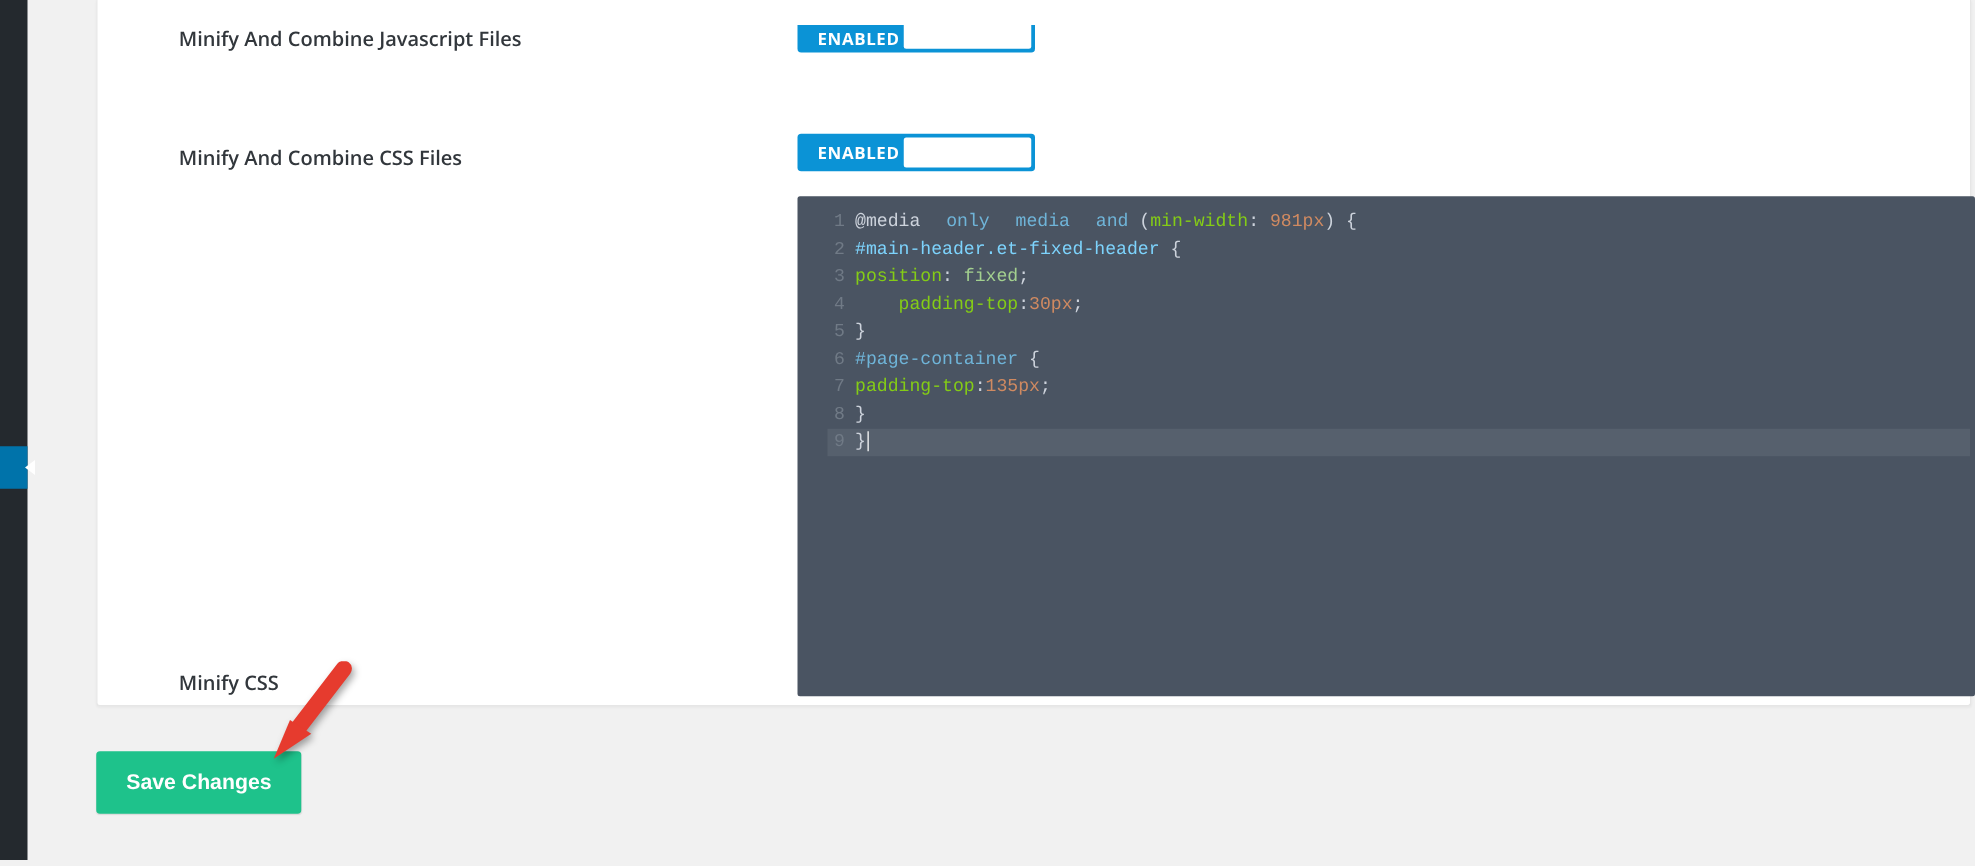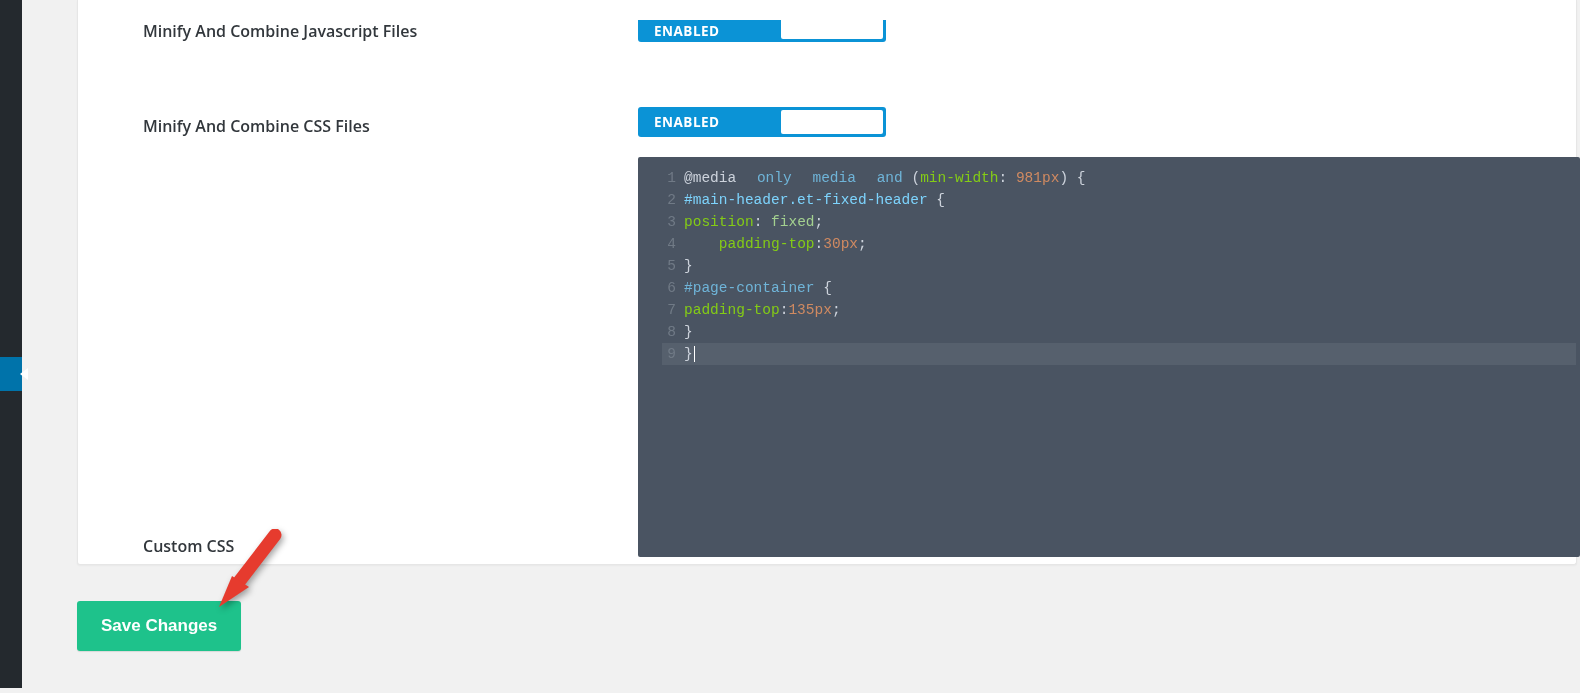--- a/index.html
+++ b/index.html
@@ -70,21 +70,21 @@
     color: #32373c;
     padding-top: 8px;
   }
 
   .setting-control { flex: 1 1 auto; }
 
   
   .toggle {
     display: inline-flex;
     align-items: center;
-    width: 248px;
+    width: 190px;
     height: 30px;
     background: #0b93d6;
     border-radius: 3px;
     color: #fff;
     font-weight: 700;
     font-size: 13.5px;
     letter-spacing: 0.5px;
     position: relative;
     cursor: pointer;
     user-select: none;
@@ -206,21 +206,21 @@
     <div class="setting-label">Minify And Combine CSS Files</div>
     <div class="setting-control">
       <div class="toggle">
         <span class="toggle-label">ENABLED</span>
         <span class="toggle-knob"></span>
       </div>
     </div>
   </div>
 
   <div class="setting-row custom-css">
-    <div class="setting-label">Custom CSS</div>
+    <div class="setting-label">Minify CSS</div>
     <div class="setting-control">
       <div class="editor">
         <div class="active-line" style="top:186px;"></div>
 
         <div class="code-line">
           <span class="gutter">1</span>
           <span class="code"><span class="tok-at">@media</span> <span class="tok-kw">only</span> <span class="tok-kw">media</span> <span class="tok-kw">and</span> <span class="tok-punc">(</span><span class="tok-prop">min-width</span><span class="tok-punc">:</span> <span class="tok-num">981px</span><span class="tok-punc">) {</span></span>
         </div>
 
         <div class="code-line">

